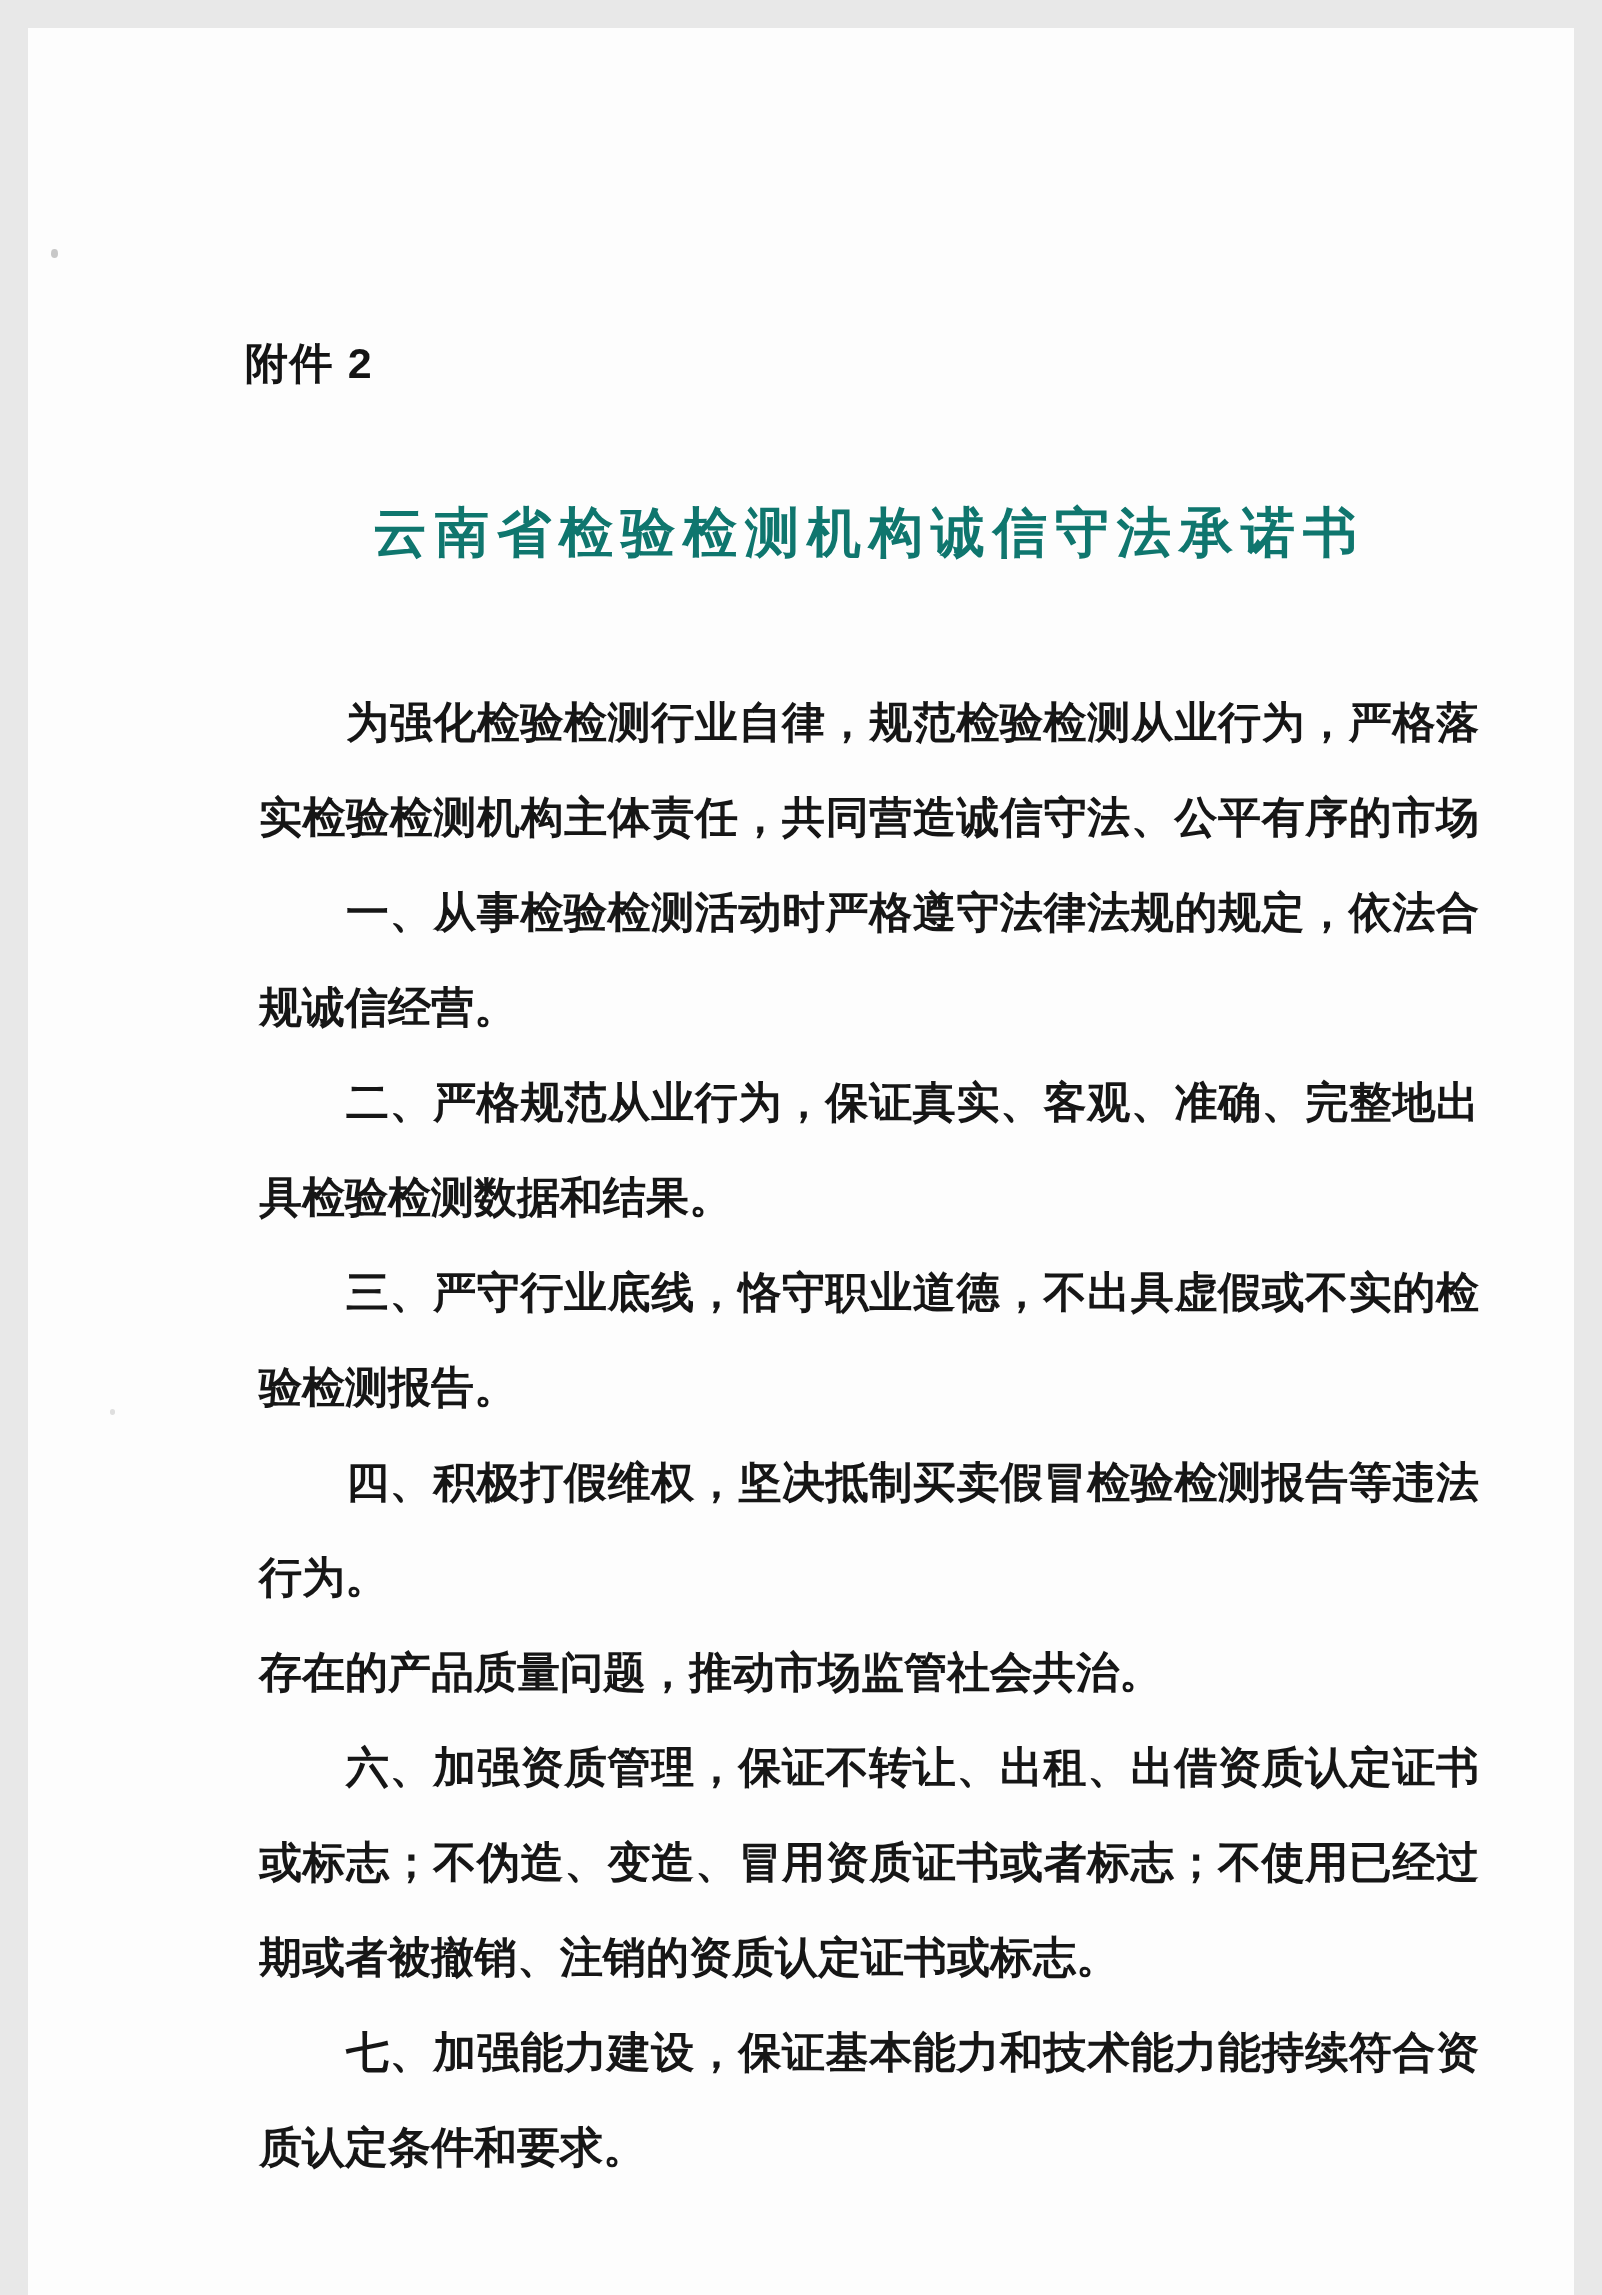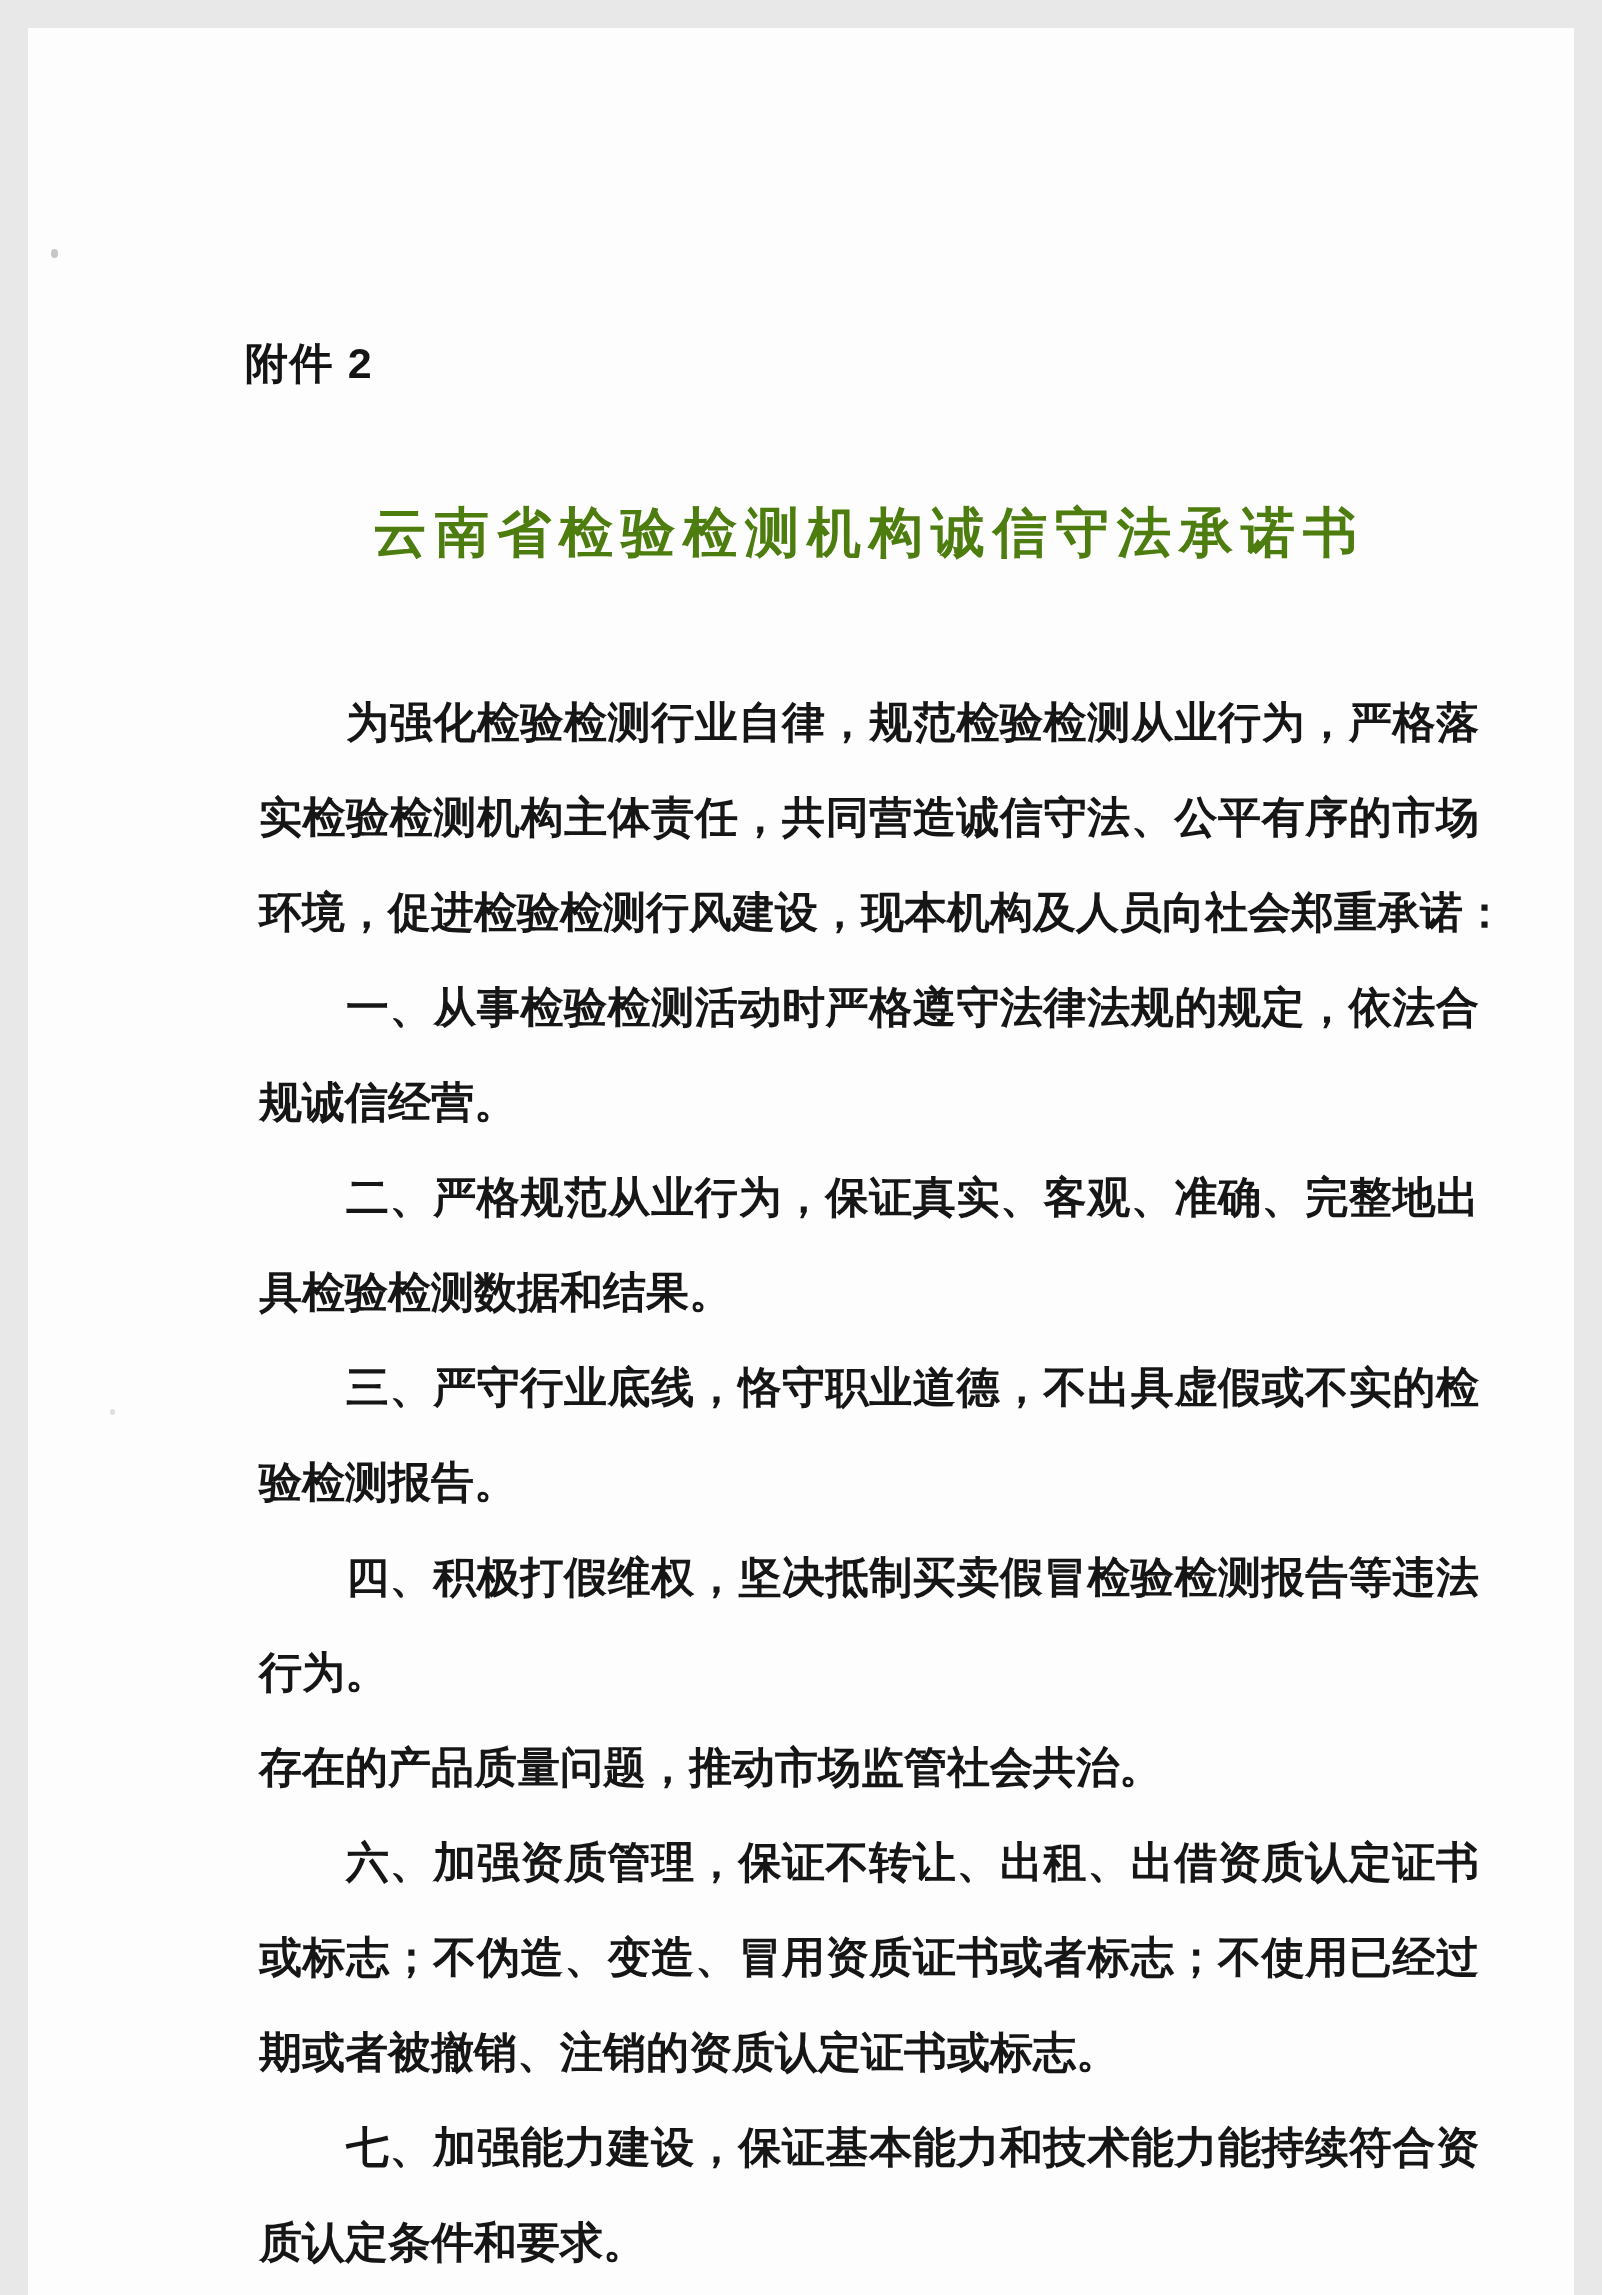--- a/index.html
+++ b/index.html
@@ -29,21 +29,21 @@
 
   .doc-title {
     position: absolute;
     left: 203px;
     top: 455px;
     width: 1248px;
     text-align: center;
     font-size: 54px;
     font-weight: 800;
     letter-spacing: 8px;
-    color: #4d7c0f;
+    color: #0f766e;
     white-space: nowrap;
   }
 
   .body-text {
     position: absolute;
     left: 203px;
     top: 626px;
     width: 1248px;
     font-size: 43px;
     font-weight: 700;
@@ -88,21 +88,20 @@
 
 <div class="page">
 
   <div class="attachment-label">附件 2</div>
 
   <div class="doc-title">云南省检验检测机构诚信守法承诺书</div>
 
   <div class="body-text">
     <div class="line indent">为强化检验检测行业自律，规范检验检测从业行为，严格落</div>
     <div class="line">实检验检测机构主体责任，共同营造诚信守法、公平有序的市场</div>
-    <div class="line">环境，促进检验检测行风建设，现本机构及人员向社会郑重承诺：</div>
     <div class="line indent">一、从事检验检测活动时严格遵守法律法规的规定，依法合</div>
     <div class="line end">规诚信经营。</div>
     <div class="line indent">二、严格规范从业行为，保证真实、客观、准确、完整地出</div>
     <div class="line end">具检验检测数据和结果。</div>
     <div class="line indent">三、严守行业底线，恪守职业道德，不出具虚假或不实的检</div>
     <div class="line end">验检测报告。</div>
     <div class="line indent">四、积极打假维权，坚决抵制买卖假冒检验检测报告等违法</div>
     <div class="line end">行为。</div>
     <div class="line end">存在的产品质量问题，推动市场监管社会共治。</div>
     <div class="line indent">六、加强资质管理，保证不转让、出租、出借资质认定证书</div>

